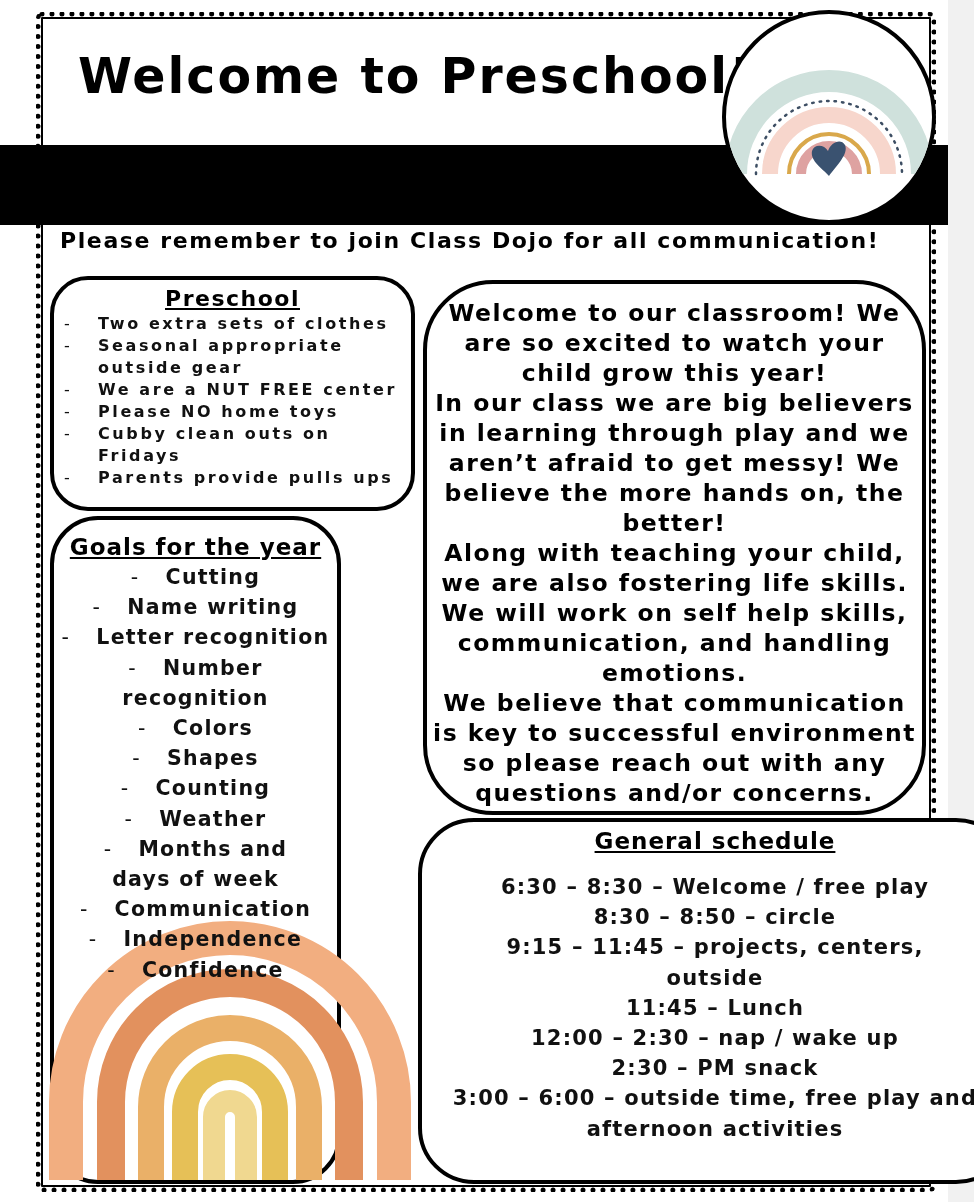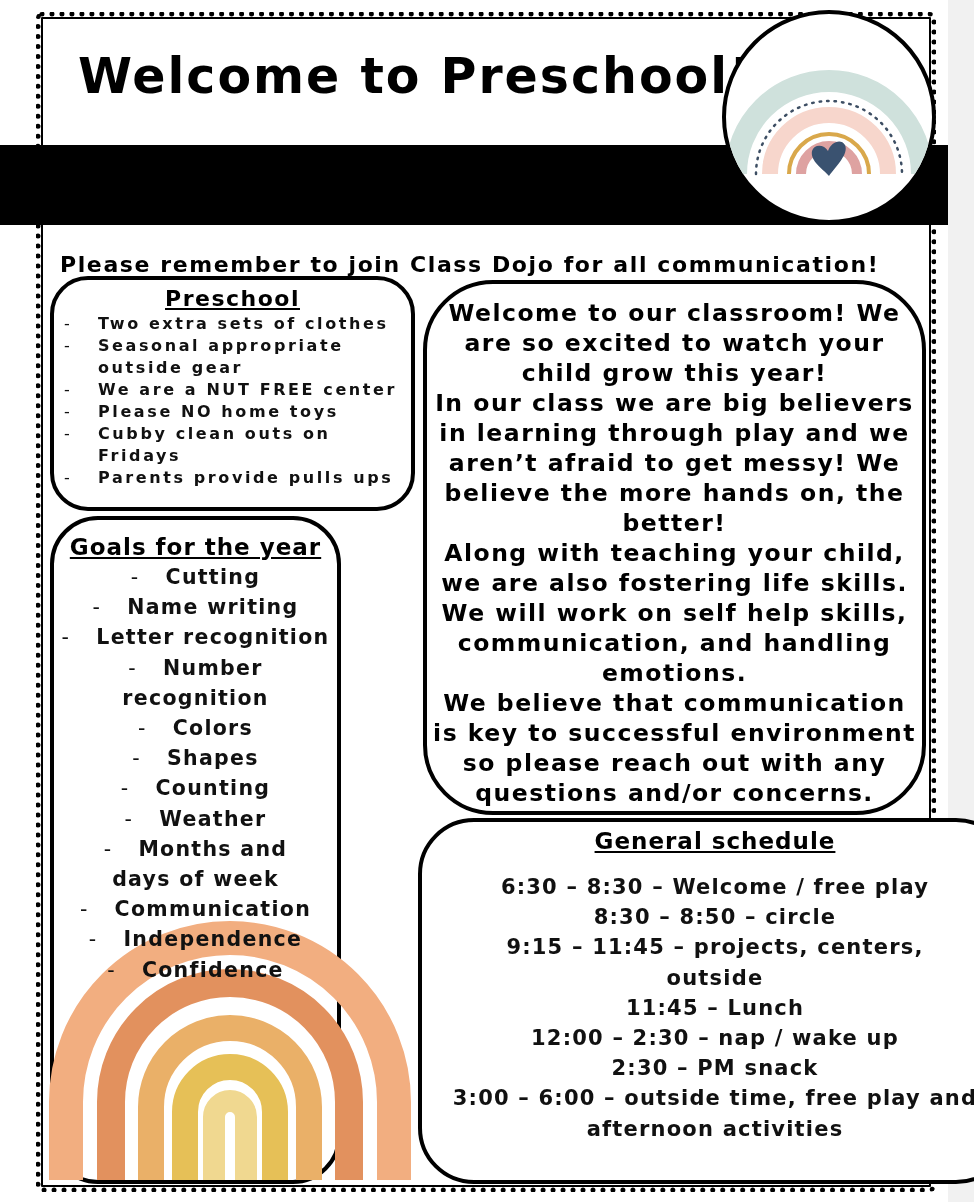--- a/index.html
+++ b/index.html
@@ -26,21 +26,21 @@
   .black-band {
     position:absolute; left:0; top:145px; width:948px; height:80px; background:#000;
   }
   .badge {
     position:absolute; left:722px; top:10px; width:214px; height:214px;
     border-radius:50%; background:#fff; border:4px solid #000; box-sizing:border-box;
     overflow:hidden;
   }
   .dojo-line {
     position:absolute; left:60px; top:228px; width:860px;
-    font-size:22px; font-weight:bold; letter-spacing:1.6px; white-space:nowrap; color:#000;margin-top:24px;
+    font-size:22px; font-weight:bold; letter-spacing:1.6px; white-space:nowrap; color:#000;
   }
   .box {
     position:absolute; border:4px solid #000; box-sizing:border-box; background:#fff;
   }
   .reminders { left:50px; top:276px; width:365px; height:235px; border-radius:38px; }
   .goals { left:50px; top:516px; width:291px; height:668px; border-radius:48px; }
   .welcome { left:423px; top:280px; width:503px; height:535px; border-radius:70px; }
   .schedule { left:418px; top:818px; width:594px; height:366px; border-radius:56px; }
 
   .box-title {

